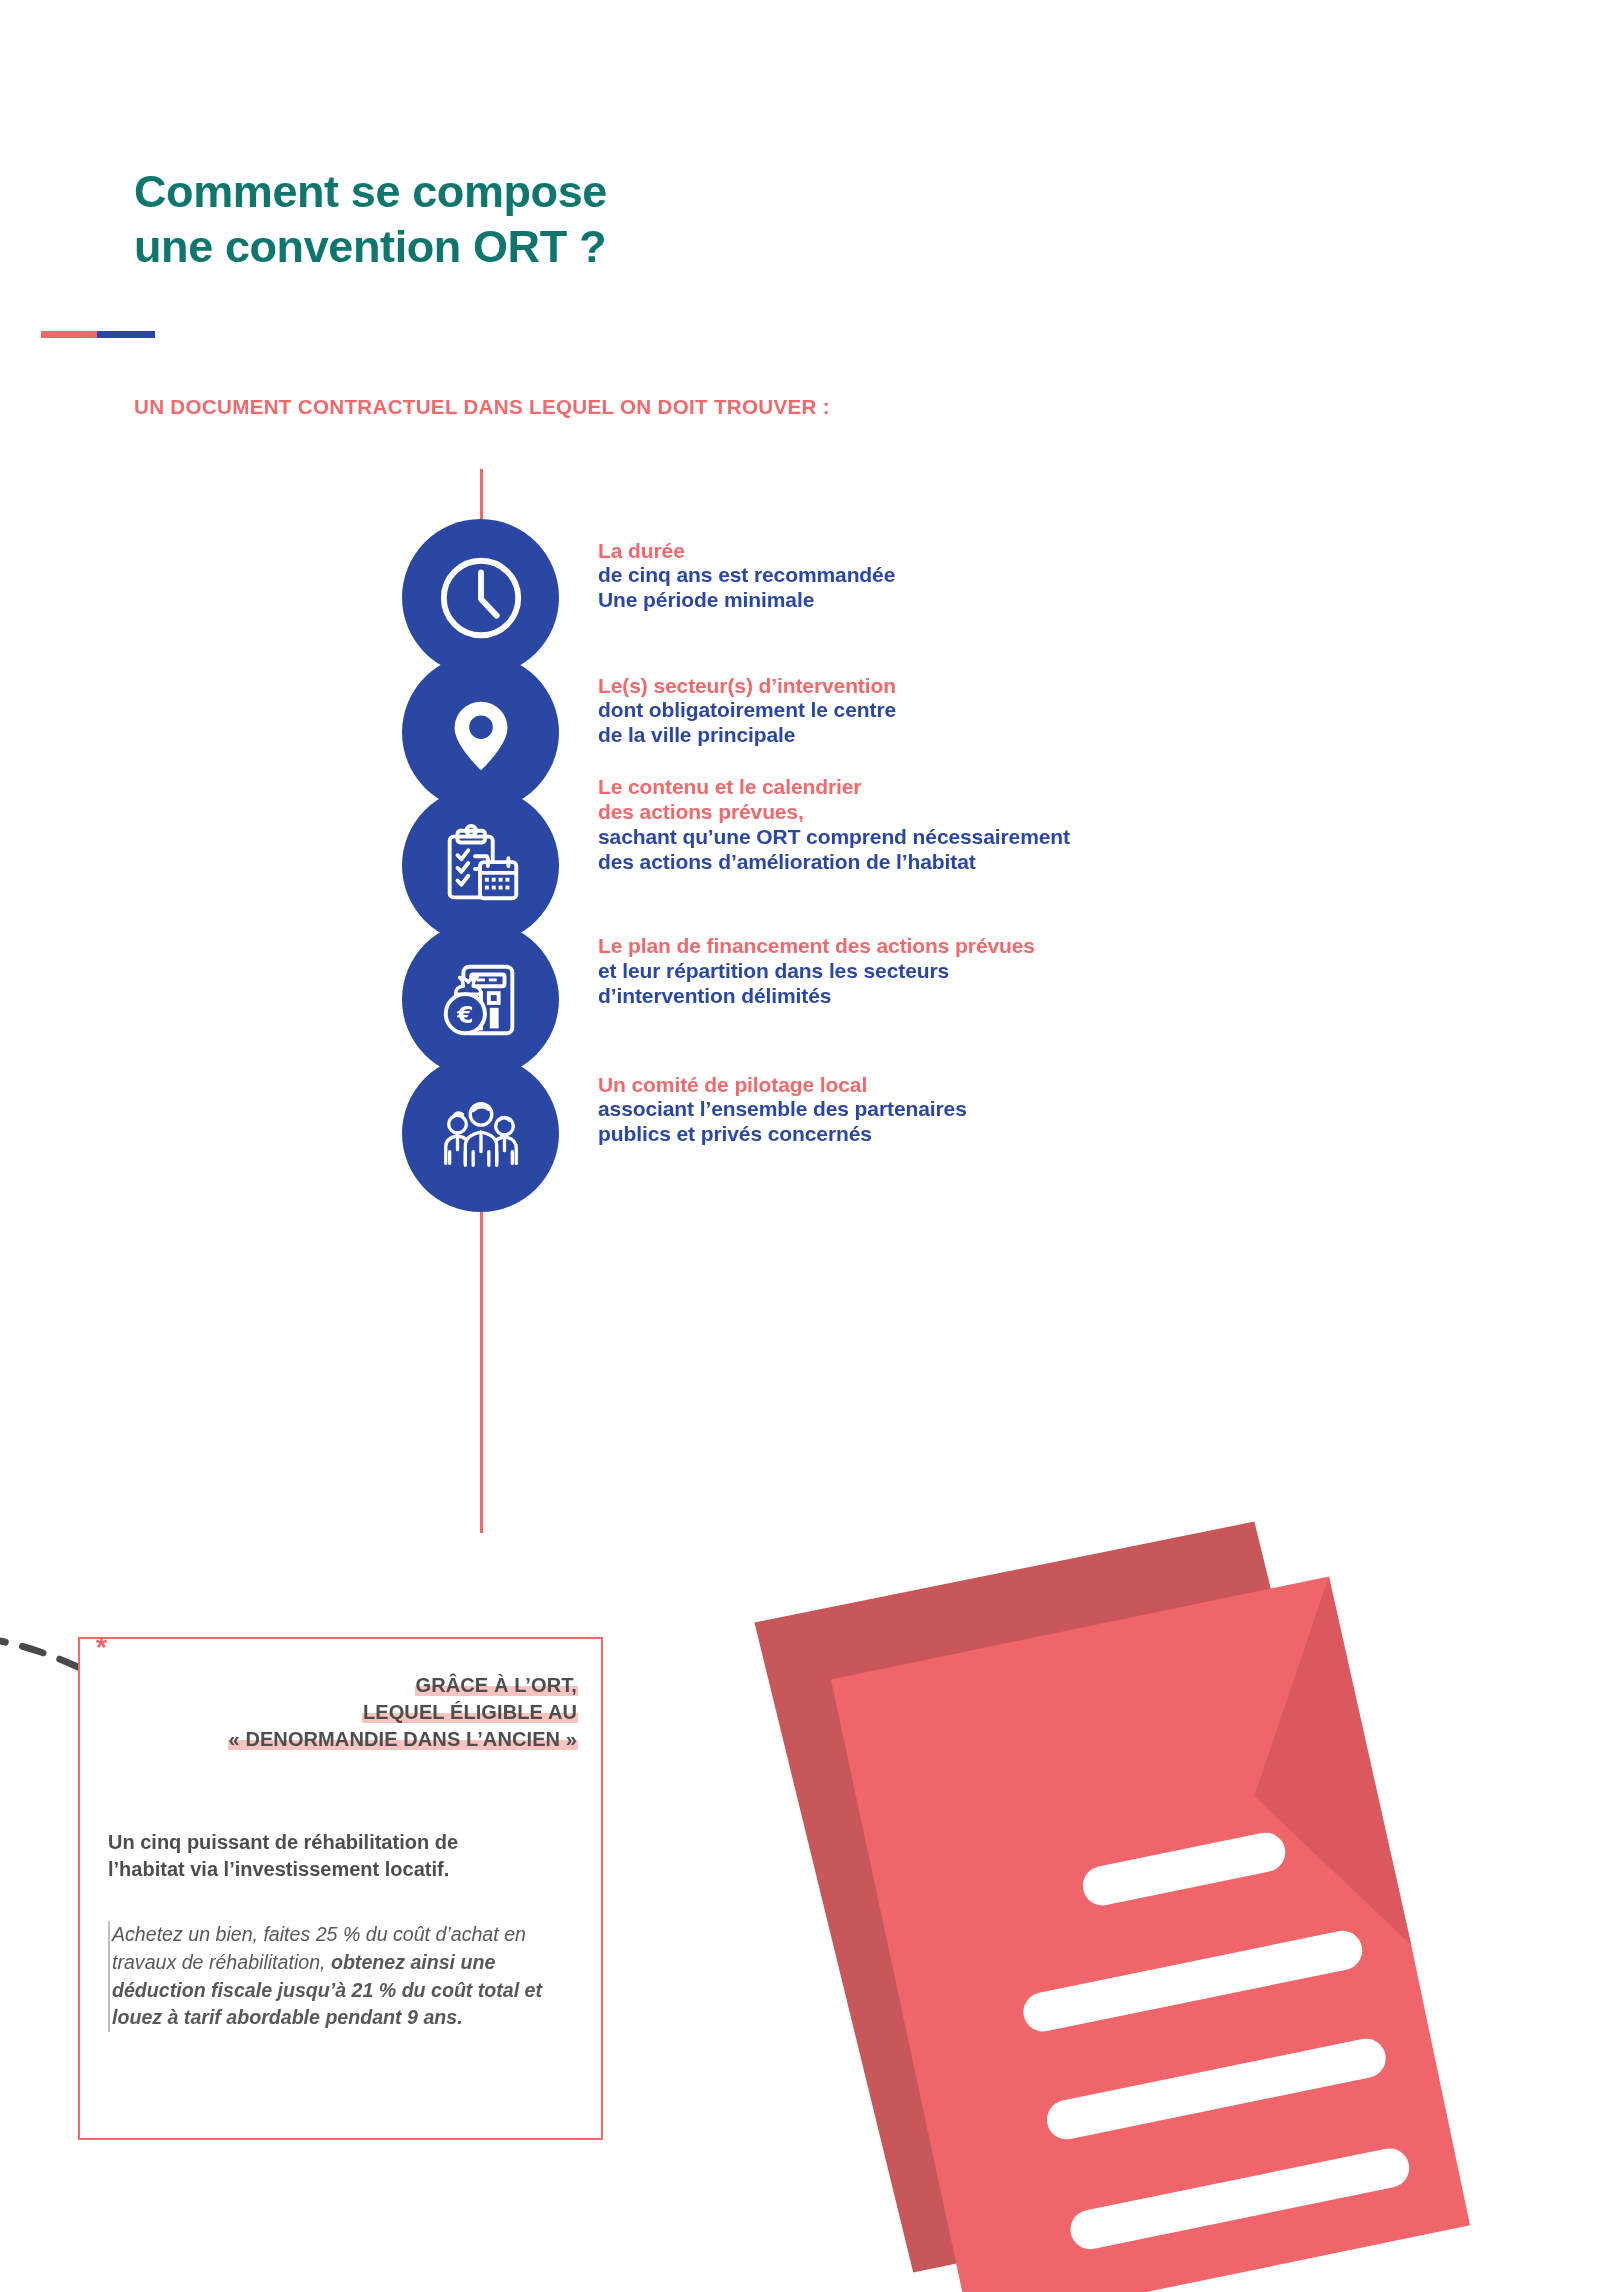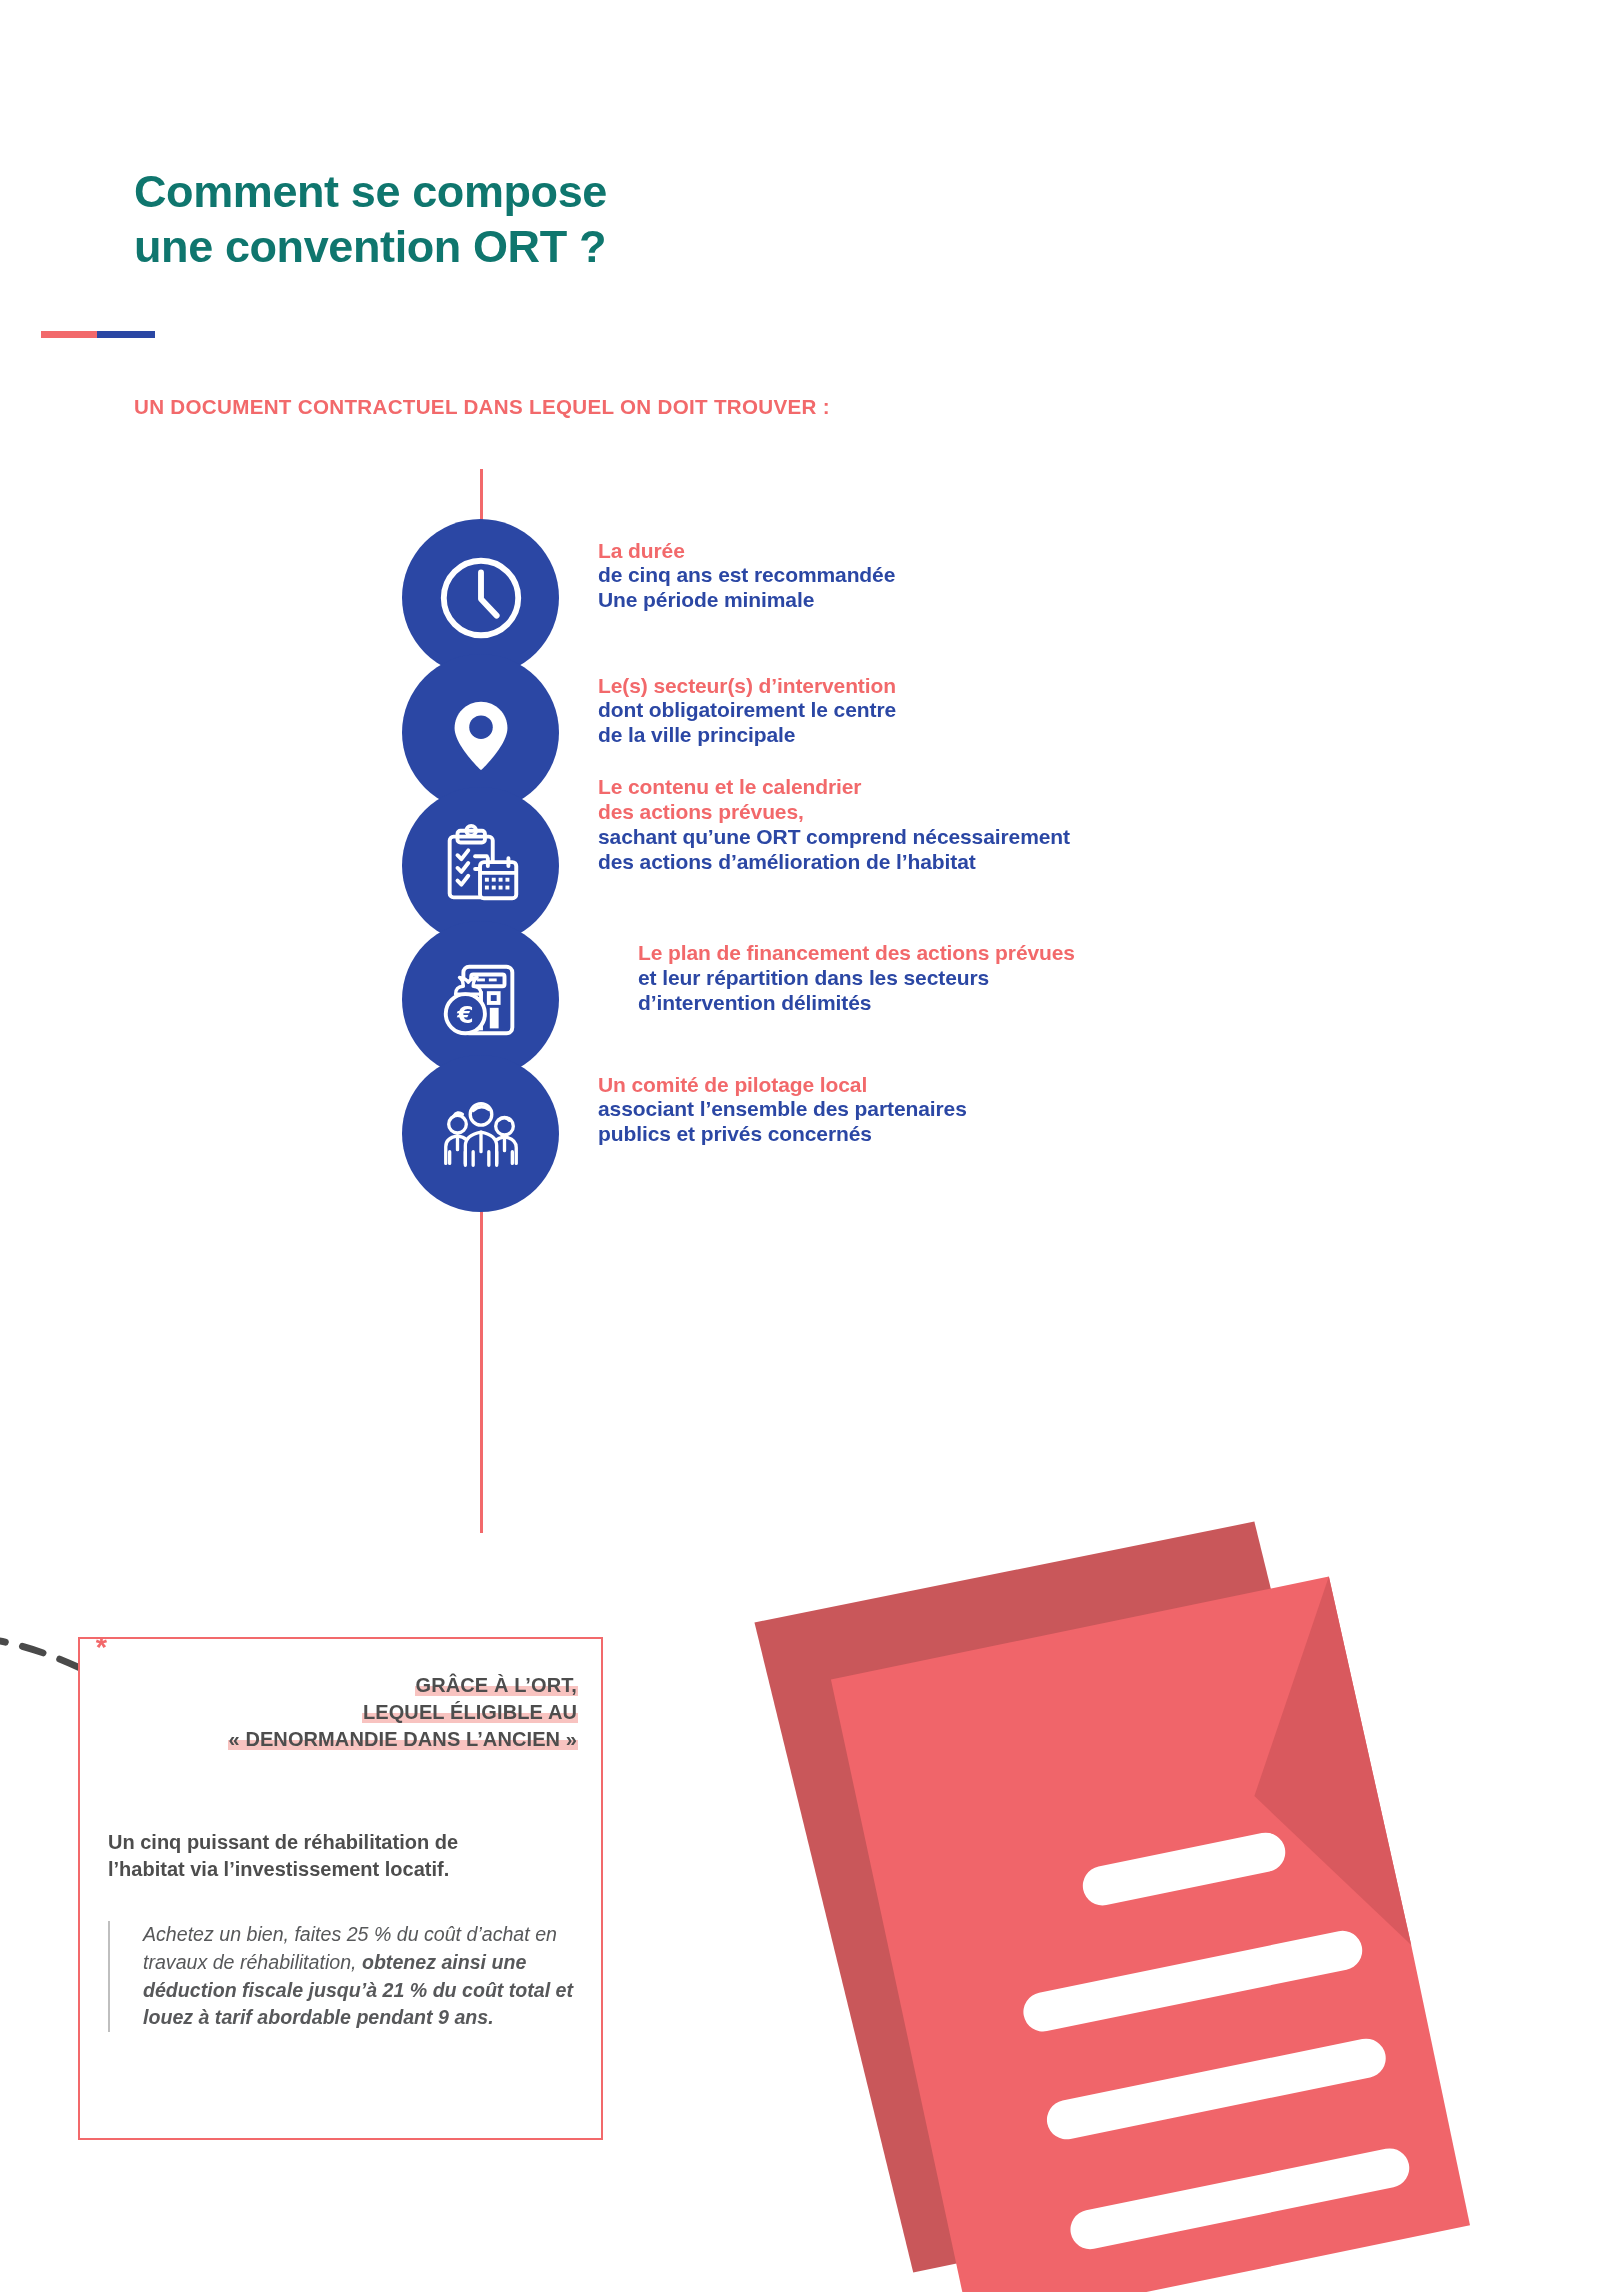--- a/index.html
+++ b/index.html
@@ -107,21 +107,21 @@
   
   #item-duree      { top: 519px; }
   #item-secteurs   { top: 654px; }
   #item-contenu    { top: 787px; }
   #item-financement{ top: 921px; }
   #item-comite     { top: 1055px; }
 
   #item-duree .item-text      { top: 19.6px; }
   #item-secteurs .item-text   { top: 19.6px; }
   #item-contenu .item-text    { top: -11.8px; }
-  #item-financement .item-text{ top: 20px; margin-left: 40px; }
+  #item-financement .item-text{ top: 13px; }
   #item-comite .item-text     { top: 17.6px; }
 
   
   #dashed-connector {
     position: absolute;
     left: -5.9px;
     top: 1617px;
     width: 108px;
     height: 108px;
   }
@@ -174,21 +174,21 @@
     font-size: 20px;
     font-weight: bold;
     color: #4D4D4D;
     line-height: 1.35;
   }
   #callout-quote {
     position: absolute;
     left: 28px;
     top: 282px;
     width: 469px;
-    padding-left: 33px;
+    padding-left: 2px;
     border-left: 2.9px solid #BFBFBF;
     box-sizing: border-box;
   }
   #callout-quote .q-text {
     font-size: 19.6px;
     font-style: italic;
     color: #57585A;
     line-height: 1.42;
   }
   #callout-quote .q-text b { font-weight: bold; }

